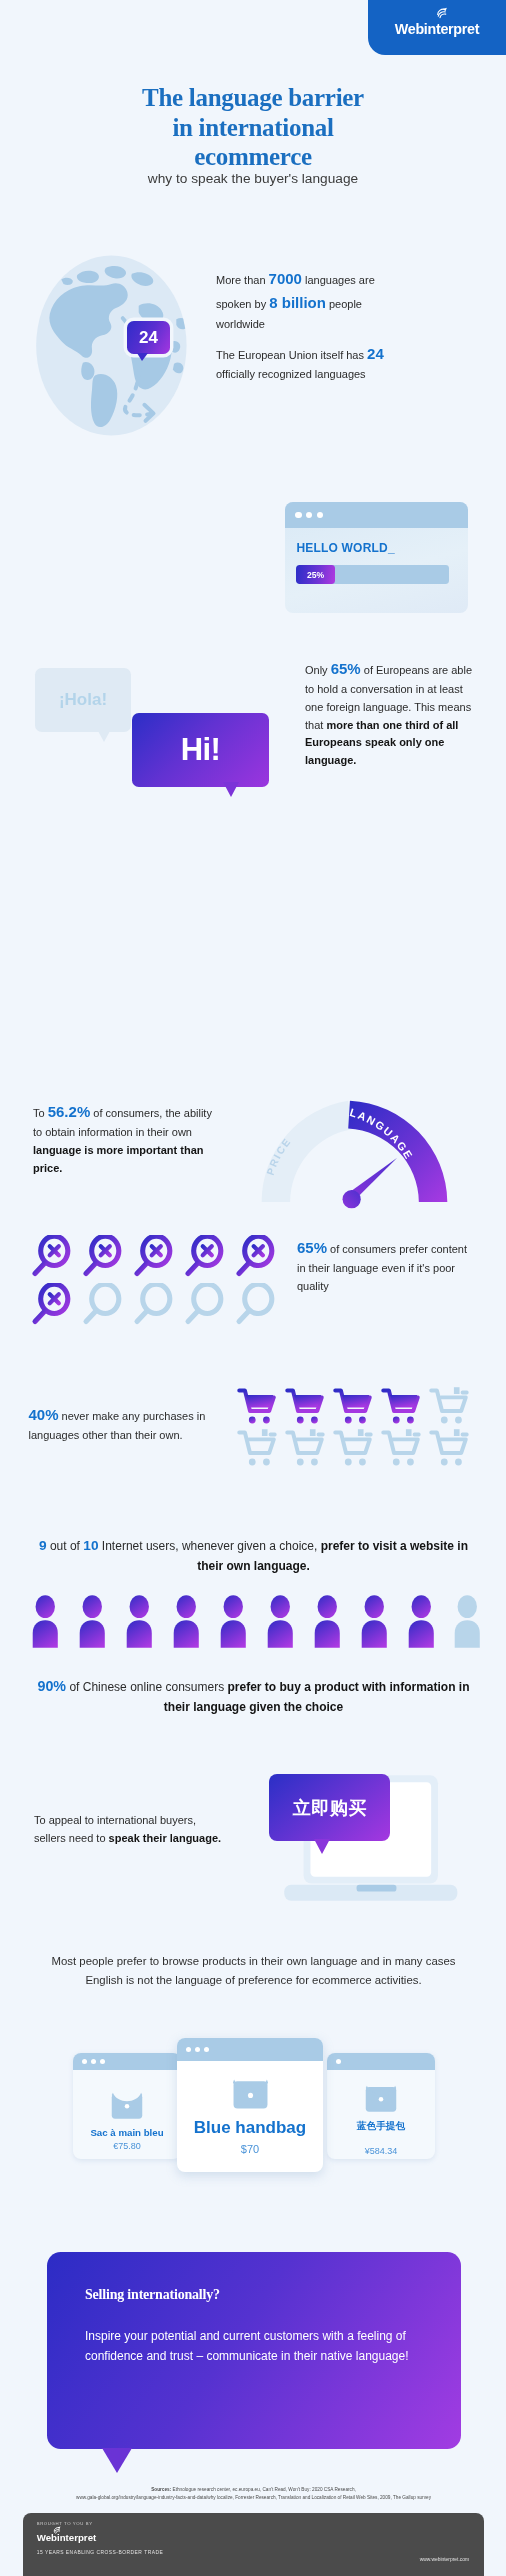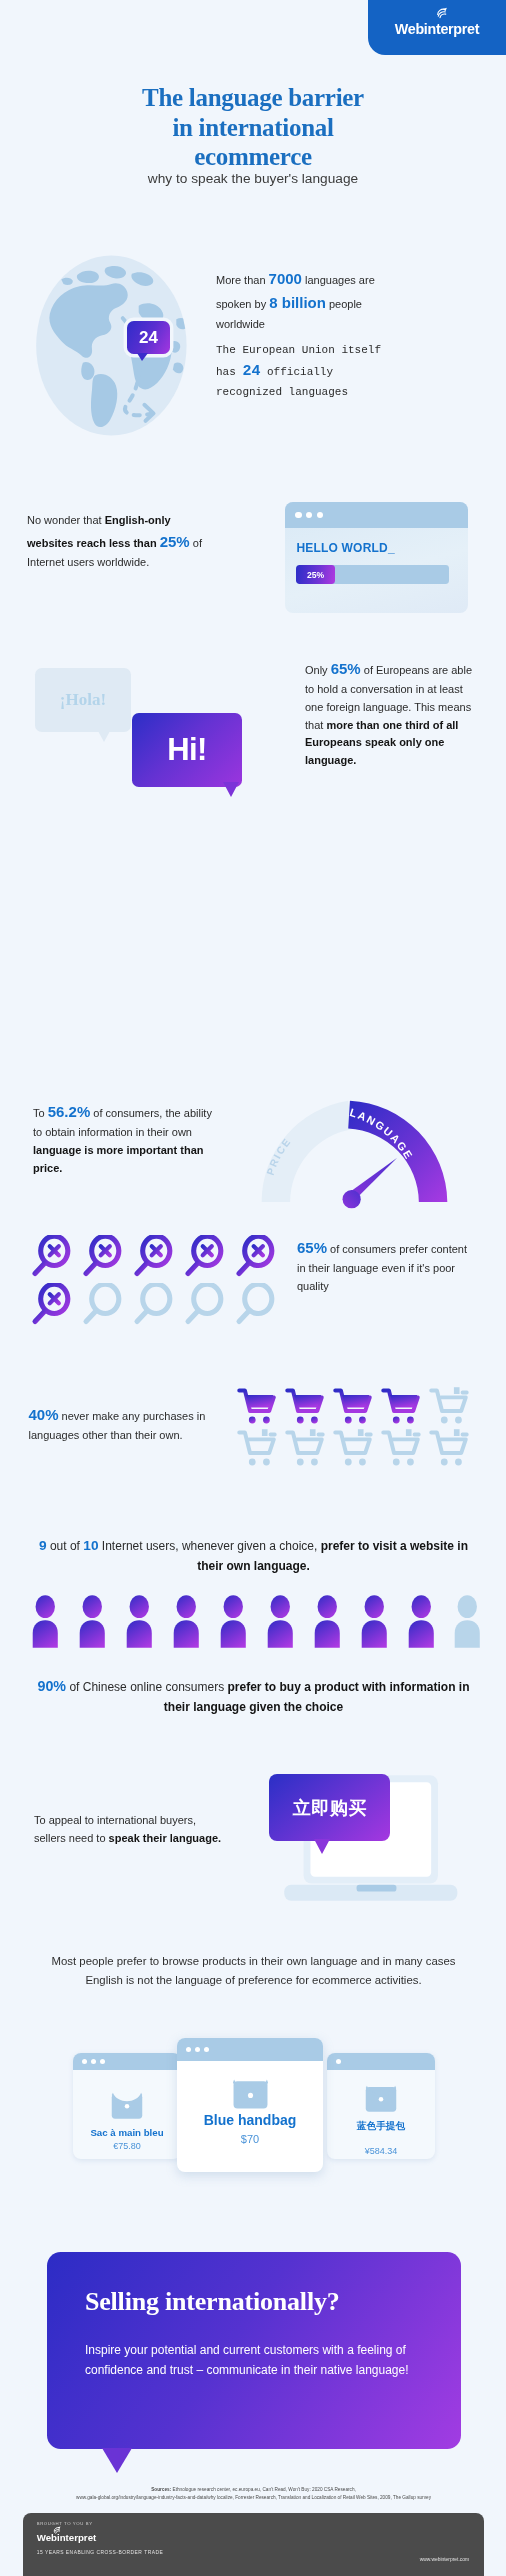--- a/index.html
+++ b/index.html
@@ -39,21 +39,21 @@
   
   .txt{font-size:11px;line-height:1.62;color:#2b2b2b;}
   .txt b{font-weight:700;color:#141414;}
   .hl{color:#1472cd;font-weight:700;}
   .hl-lg{color:#1472cd;font-weight:700;font-size:15px;}
 
   
   .sec-globe{position:absolute;top:251px;left:0;width:506px;height:194px;}
   .globe-wrap{position:absolute;left:27px;top:0;width:171px;height:188px;}
   .globe-text-a{position:absolute;left:216px;top:16px;width:171px;}
-  .globe-text-b{position:absolute;left:216px;top:91px;width:177px;font-family:Liberation Mono, monospace;}
+  .globe-text-b{position:absolute;left:216px;top:91px;width:177px;}
   .badge24{
     position:absolute;left:100px;top:70px;width:43px;height:33px;border-radius:6.8px;
     background:linear-gradient(120deg,#2f2bc9 0%,#5a2fd0 50%,#a436e0 100%);
     display:flex;align-items:center;justify-content:center;
     box-shadow:0 0 0 3.4px #f1f6fc;
   }
   .badge24 span{color:#fff;font-weight:700;font-size:17px;}
   .badge24:after{
     content:"";position:absolute;left:10.3px;bottom:-7.4px;width:0;height:0;
     border-left:5.1px solid transparent;border-right:6.8px solid transparent;
@@ -81,29 +81,29 @@
     color:#fff;font-weight:700;font-size:8.6px;
   }
 
   
   .sec-hi{position:absolute;top:651px;left:0;width:506px;height:240px;}
   .bubble{position:absolute;border-radius:6.8px;display:flex;align-items:center;justify-content:center;}
   .bubble .tail{position:absolute;width:0;height:0;bottom:-10.3px;}
   .b-hola{
     left:35px;top:17px;width:96px;height:64px;background:#dfeaf4;
   }
-  .b-hola span{color:#b3d4ea;font-weight:700;font-size:17px;font-family:Liberation Serif, serif;}
+  .b-hola span{color:#b3d4ea;font-weight:700;font-size:17px;}
   .b-hola .tail{left:63px;border-left:6.8px solid transparent;border-right:6.8px solid transparent;border-top:11.4px solid #dfeaf4;}
   .b-ola{
     left:64px;top:123px;width:96px;height:64px;background:#dfeaf4;
   }
   .b-ola span{color:#b3d4ea;font-weight:700;font-size:17px;}
   .b-ola .tail{left:22px;border-left:6.8px solid transparent;border-right:6.8px solid transparent;border-top:11.4px solid #dfeaf4;}
   .b-hi{
-    left:132px;top:62px;width:110px;height:74px;
+    left:132px;top:62px;width:137px;height:74px;
     background:linear-gradient(135deg,#2b2ec6 0%,#6332d2 45%,#9b35de 100%);
     z-index:3;
   }
   .b-hi span{color:#fff;font-weight:700;font-size:31px;letter-spacing:-0.6px;}
   .b-hi .tail{left:91px;border-left:8px solid transparent;border-right:8px solid transparent;border-top:15px solid #7c33d8;}
   .sec-hi .txt-col{position:absolute;left:305px;top:5.7px;width:171px;}
 
   
   .sec-gauge{position:absolute;top:1059px;left:0;width:506px;height:148px;margin-top:36px;}
   .sec-gauge .txt-col{position:absolute;left:33px;top:4.6px;width:188px;}
@@ -170,21 +170,21 @@
   .card-c .cbar{height:23px;}
 
   
   .cta{
     position:absolute;left:47px;top:2252px;width:414px;height:197px;border-radius:13.7px;
     background:linear-gradient(125deg,#2c2cc5 0%,#5532d0 45%,#a23ce2 100%);
     padding:35px 38px 0 38px;
   }
   .cta h2{
     font-family:"Liberation Serif","DejaVu Serif",serif;
-    color:#fff;font-size:26px;font-weight:700;letter-spacing:-0.2px;
+    color:#fff;font-size:14px;font-weight:700;letter-spacing:-0.2px;
   }
   .cta p{color:#fff;font-size:12px;line-height:1.68;margin-top:23px;font-weight:400;}
   .cta-tail{
     position:absolute;left:102px;top:2448px;width:0;height:0;
     border-left:15px solid transparent;border-right:15px solid transparent;
     border-top:25px solid #6a33d5;
   }
 
   
   .sources{
@@ -270,23 +270,20 @@
     <div class="globe-text-a txt">
       <span>More than </span><span class="hl-lg">7000</span><span> languages are spoken by </span><span class="hl-lg">8 billion</span><span> people worldwide</span>
     </div>
 
     <div class="globe-text-b txt">
       <span>The European Union itself has </span><span class="hl-lg">24</span><span> officially recognized languages</span>
     </div>
   </div>
 
   <div class="sec-25">
-    <div class="txt-col txt">
-      <span>No wonder that </span><b>English-only websites reach less than </b><span class="hl-lg">25%</span><span> of Internet users worldwide.</span>
-    </div>
 
     <div class="browser">
       <div class="bar">
         <i></i>
         <i></i>
         <i></i>
       </div>
       <div class="hw">HELLO WORLD_</div>
       <div class="progress">
         <div class="fill">
@@ -668,21 +665,21 @@
         <i></i>
       </div>
       <div class="cbody" style="padding-top:11.4px">
         <span>
           <svg width="43" height="40" viewBox="0 0 76 70">
               <rect x="8" y="16" width="60" height="48" rx="7" fill="#a9cbe6"></rect>
               <path d="M9 13 C18 36 58 36 67 13 L69 18 C60 41 16 41 7 18 Z" fill="#a9cbe6"></path>
               <circle cx="38" cy="41" r="4.5" fill="#ffffff"></circle>
             </svg>
         </span>
-        <span class="ctitle" style="font-size:14px;margin-top:0">Blue handbag</span>
+        <span class="ctitle" style="font-size:17px;margin-top:6px">Blue handbag</span>
         <span class="cprice" style="font-size:11px;margin-top:4.6px">$70</span>
       </div>
     </div>
 
     <div class="card card-side card-r">
       <div class="cbar">
         <i></i>
       </div>
       <div class="cbody" style="padding-top:9px">
         <span>

